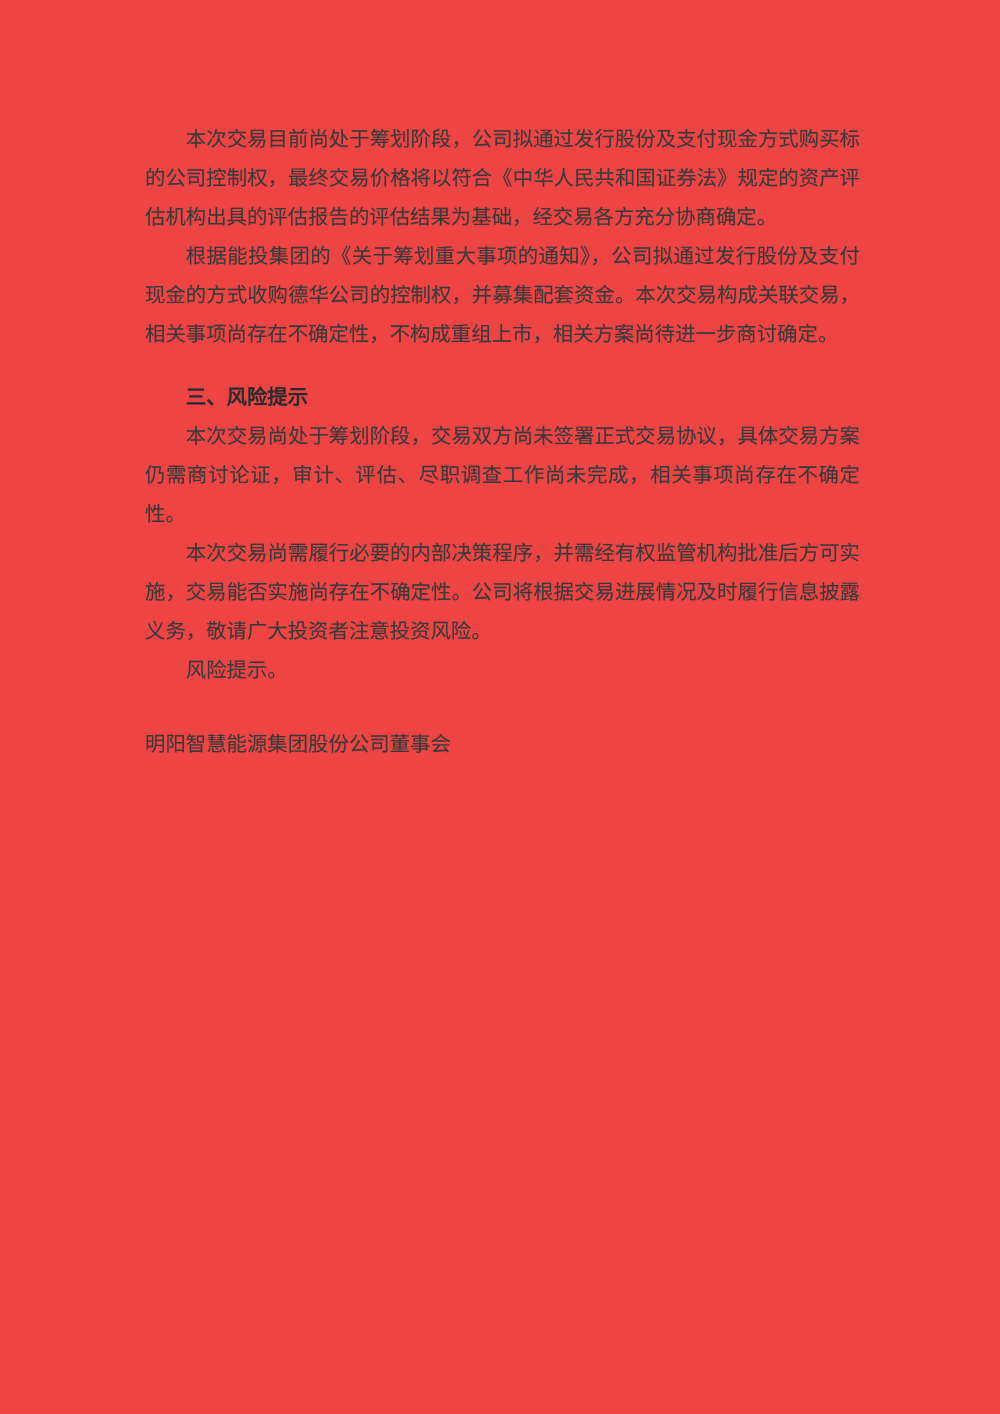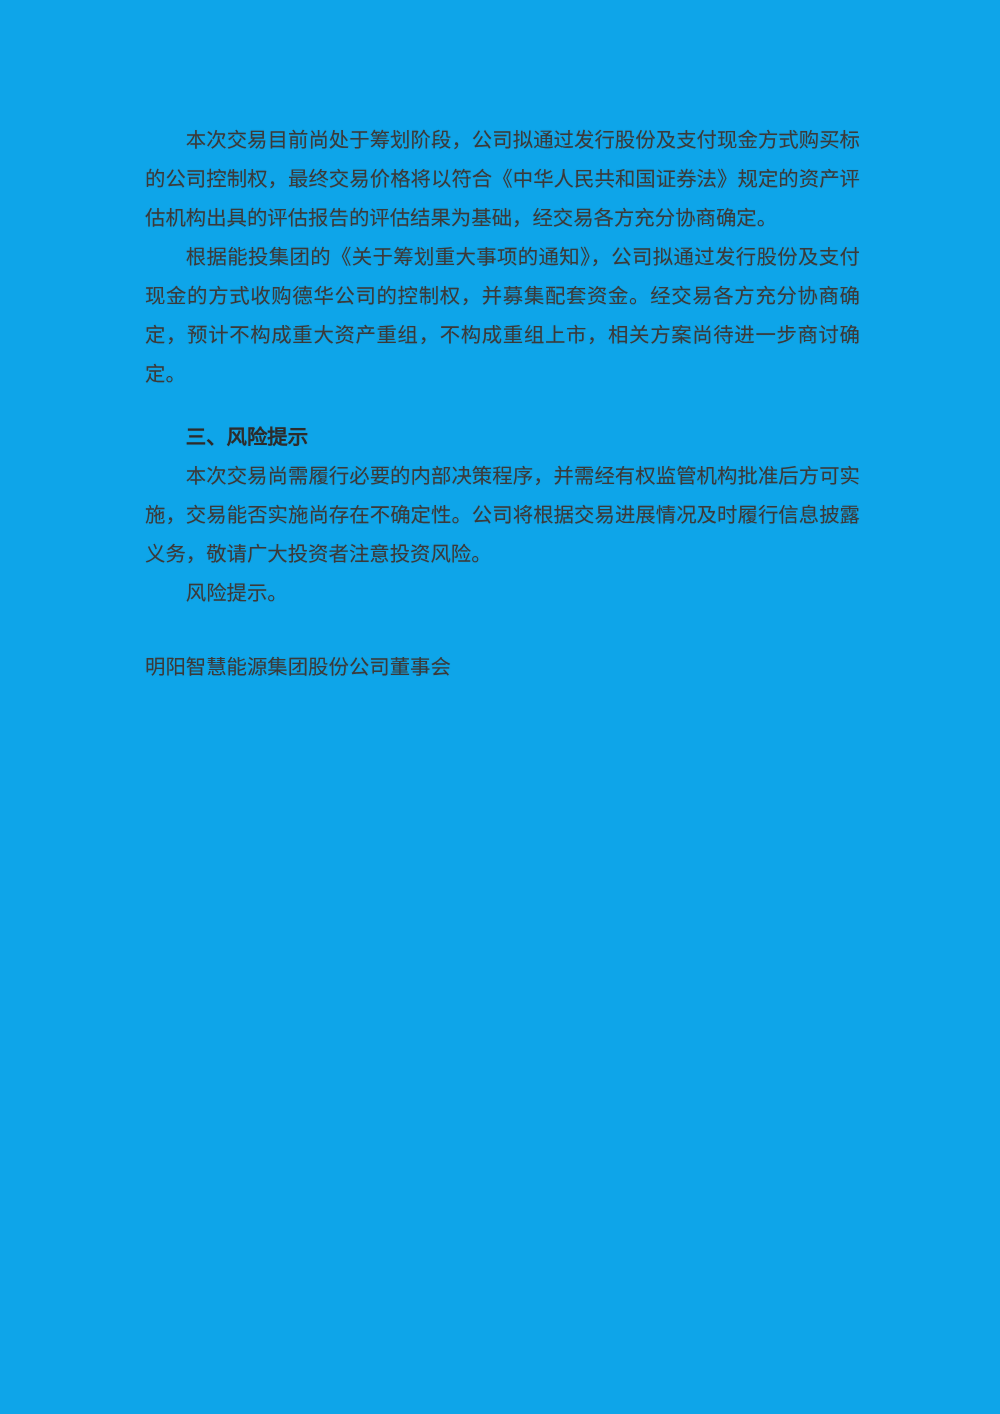--- a/index.html
+++ b/index.html
@@ -5,24 +5,24 @@
   html, body {
     margin: 0;
     padding: 0;
     background: #ffffff;
   }
   .page {
     position: relative;
     width: 1000px;
     height: 1414px;
     margin: 0 auto;
-    background: #0ea5e9;
+    background: #ef4444;
     box-sizing: border-box;
     padding: 121px 140px 0 145px;
-    font-family: Liberation Serif, serif;
+    font-family: Liberation Mono, monospace;
     font-size: 20.4px;
     line-height: 39px;
     color: #3a3a3a;
     text-shadow: 0 0 1px rgba(80,80,80,0.35);
     overflow: hidden;
   }
   .para {
     margin: 0;
     text-align: justify;
     text-justify: inter-character;
@@ -53,24 +53,25 @@
   }
 </style>
 </head>
 <body>
 
 <div class="page">
 
   <p class="para indent">本次交易目前尚处于筹划阶段，公司拟通过发行股份及支付现金方式购买标的公司控制权，最终交易价格将以符合《中华人民共和国证券法》规定的资产评估机构出具的评估报告的评估结果为基础，经交易各方充分协商确定。</p>
 
 
-  <p class="para indent">根据能投集团的《关于筹划重大事项的通知》，公司拟通过发行股份及支付现金的方式收购德华公司的控制权，并募集配套资金。经交易各方充分协商确定，预计不构成重大资产重组，不构成重组上市，相关方案尚待进一步商讨确定。</p>
+  <p class="para indent">根据能投集团的《关于筹划重大事项的通知》，公司拟通过发行股份及支付现金的方式收购德华公司的控制权，并募集配套资金。本次交易构成关联交易，相关事项尚存在不确定性，不构成重组上市，相关方案尚待进一步商讨确定。</p>
 
   <p class="para heading gap-before">三、风险提示</p>
 
+  <p class="para indent">本次交易尚处于筹划阶段，交易双方尚未签署正式交易协议，具体交易方案仍需商讨论证，审计、评估、尽职调查工作尚未完成，相关事项尚存在不确定性。</p>
 
   <p class="para indent">本次交易尚需履行必要的内部决策程序，并需经有权监管机构批准后方可实施，交易能否实施尚存在不确定性。公司将根据交易进展情况及时履行信息披露义务，敬请广大投资者注意投资风险。</p>
 
   <p class="para closing gap-before">风险提示。</p>
 
   <div class="signature-block">
     <p class="signature-line">明阳智慧能源集团股份公司董事会</p>
   </div>
 
 </div>

